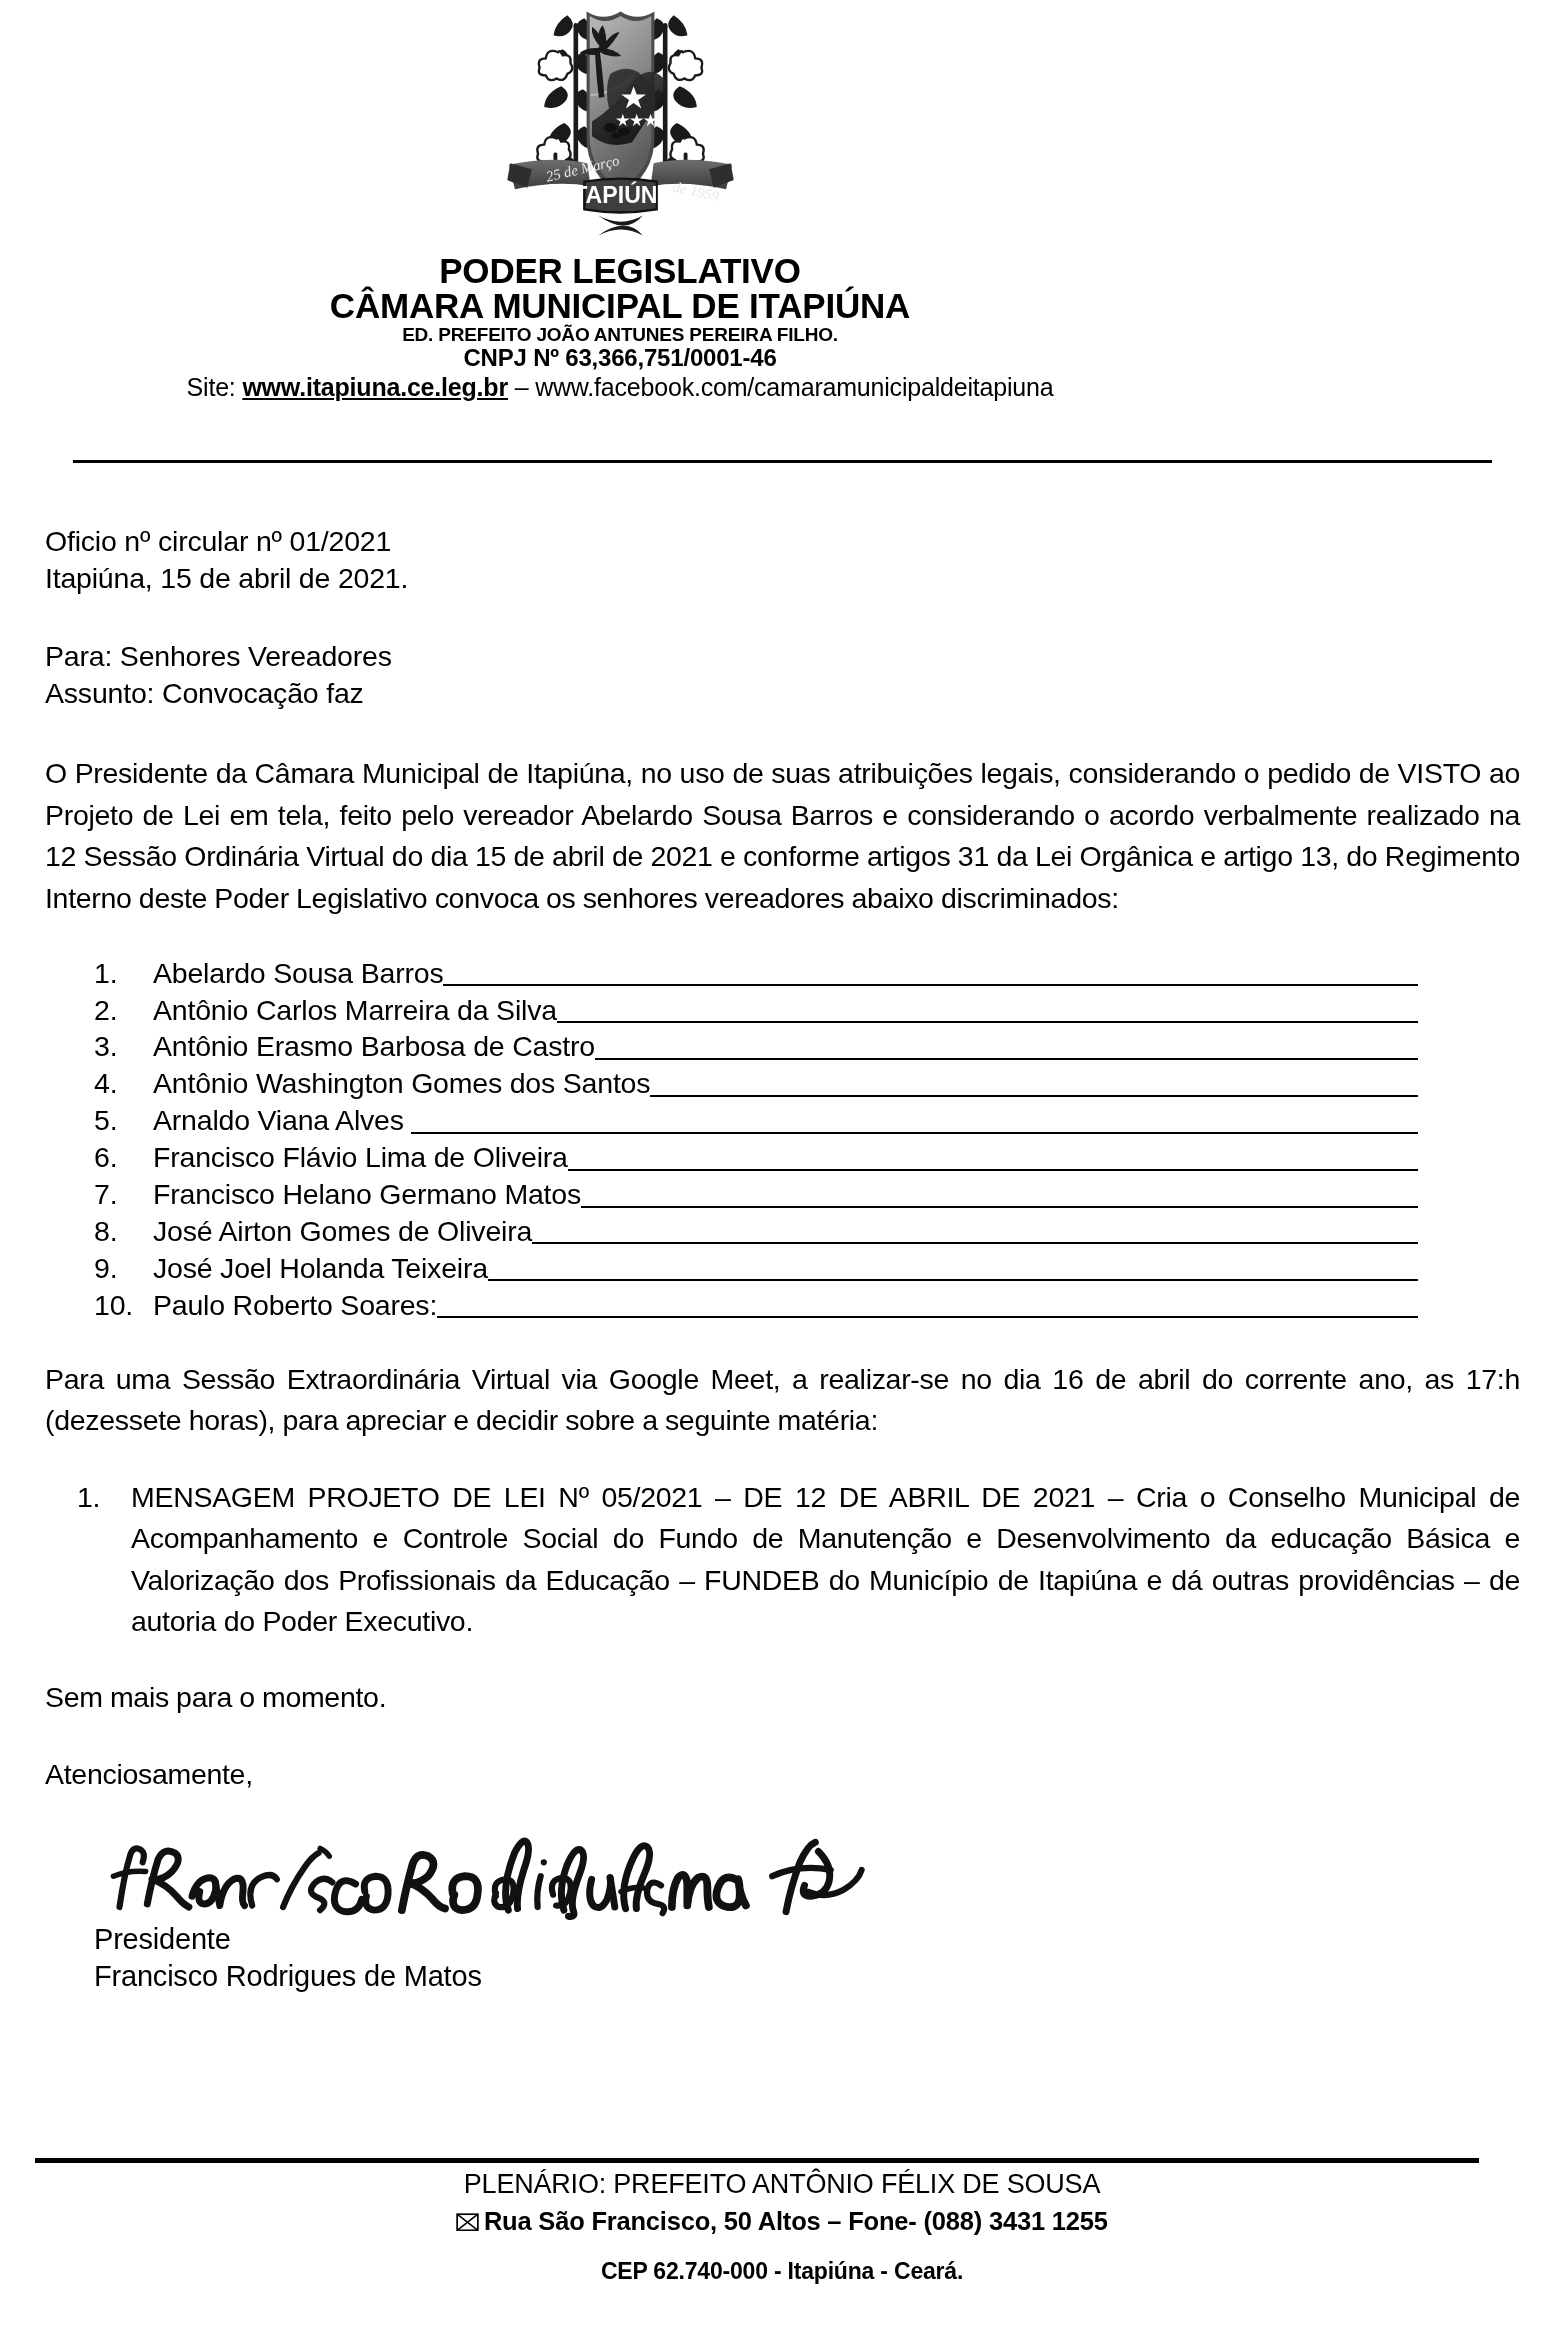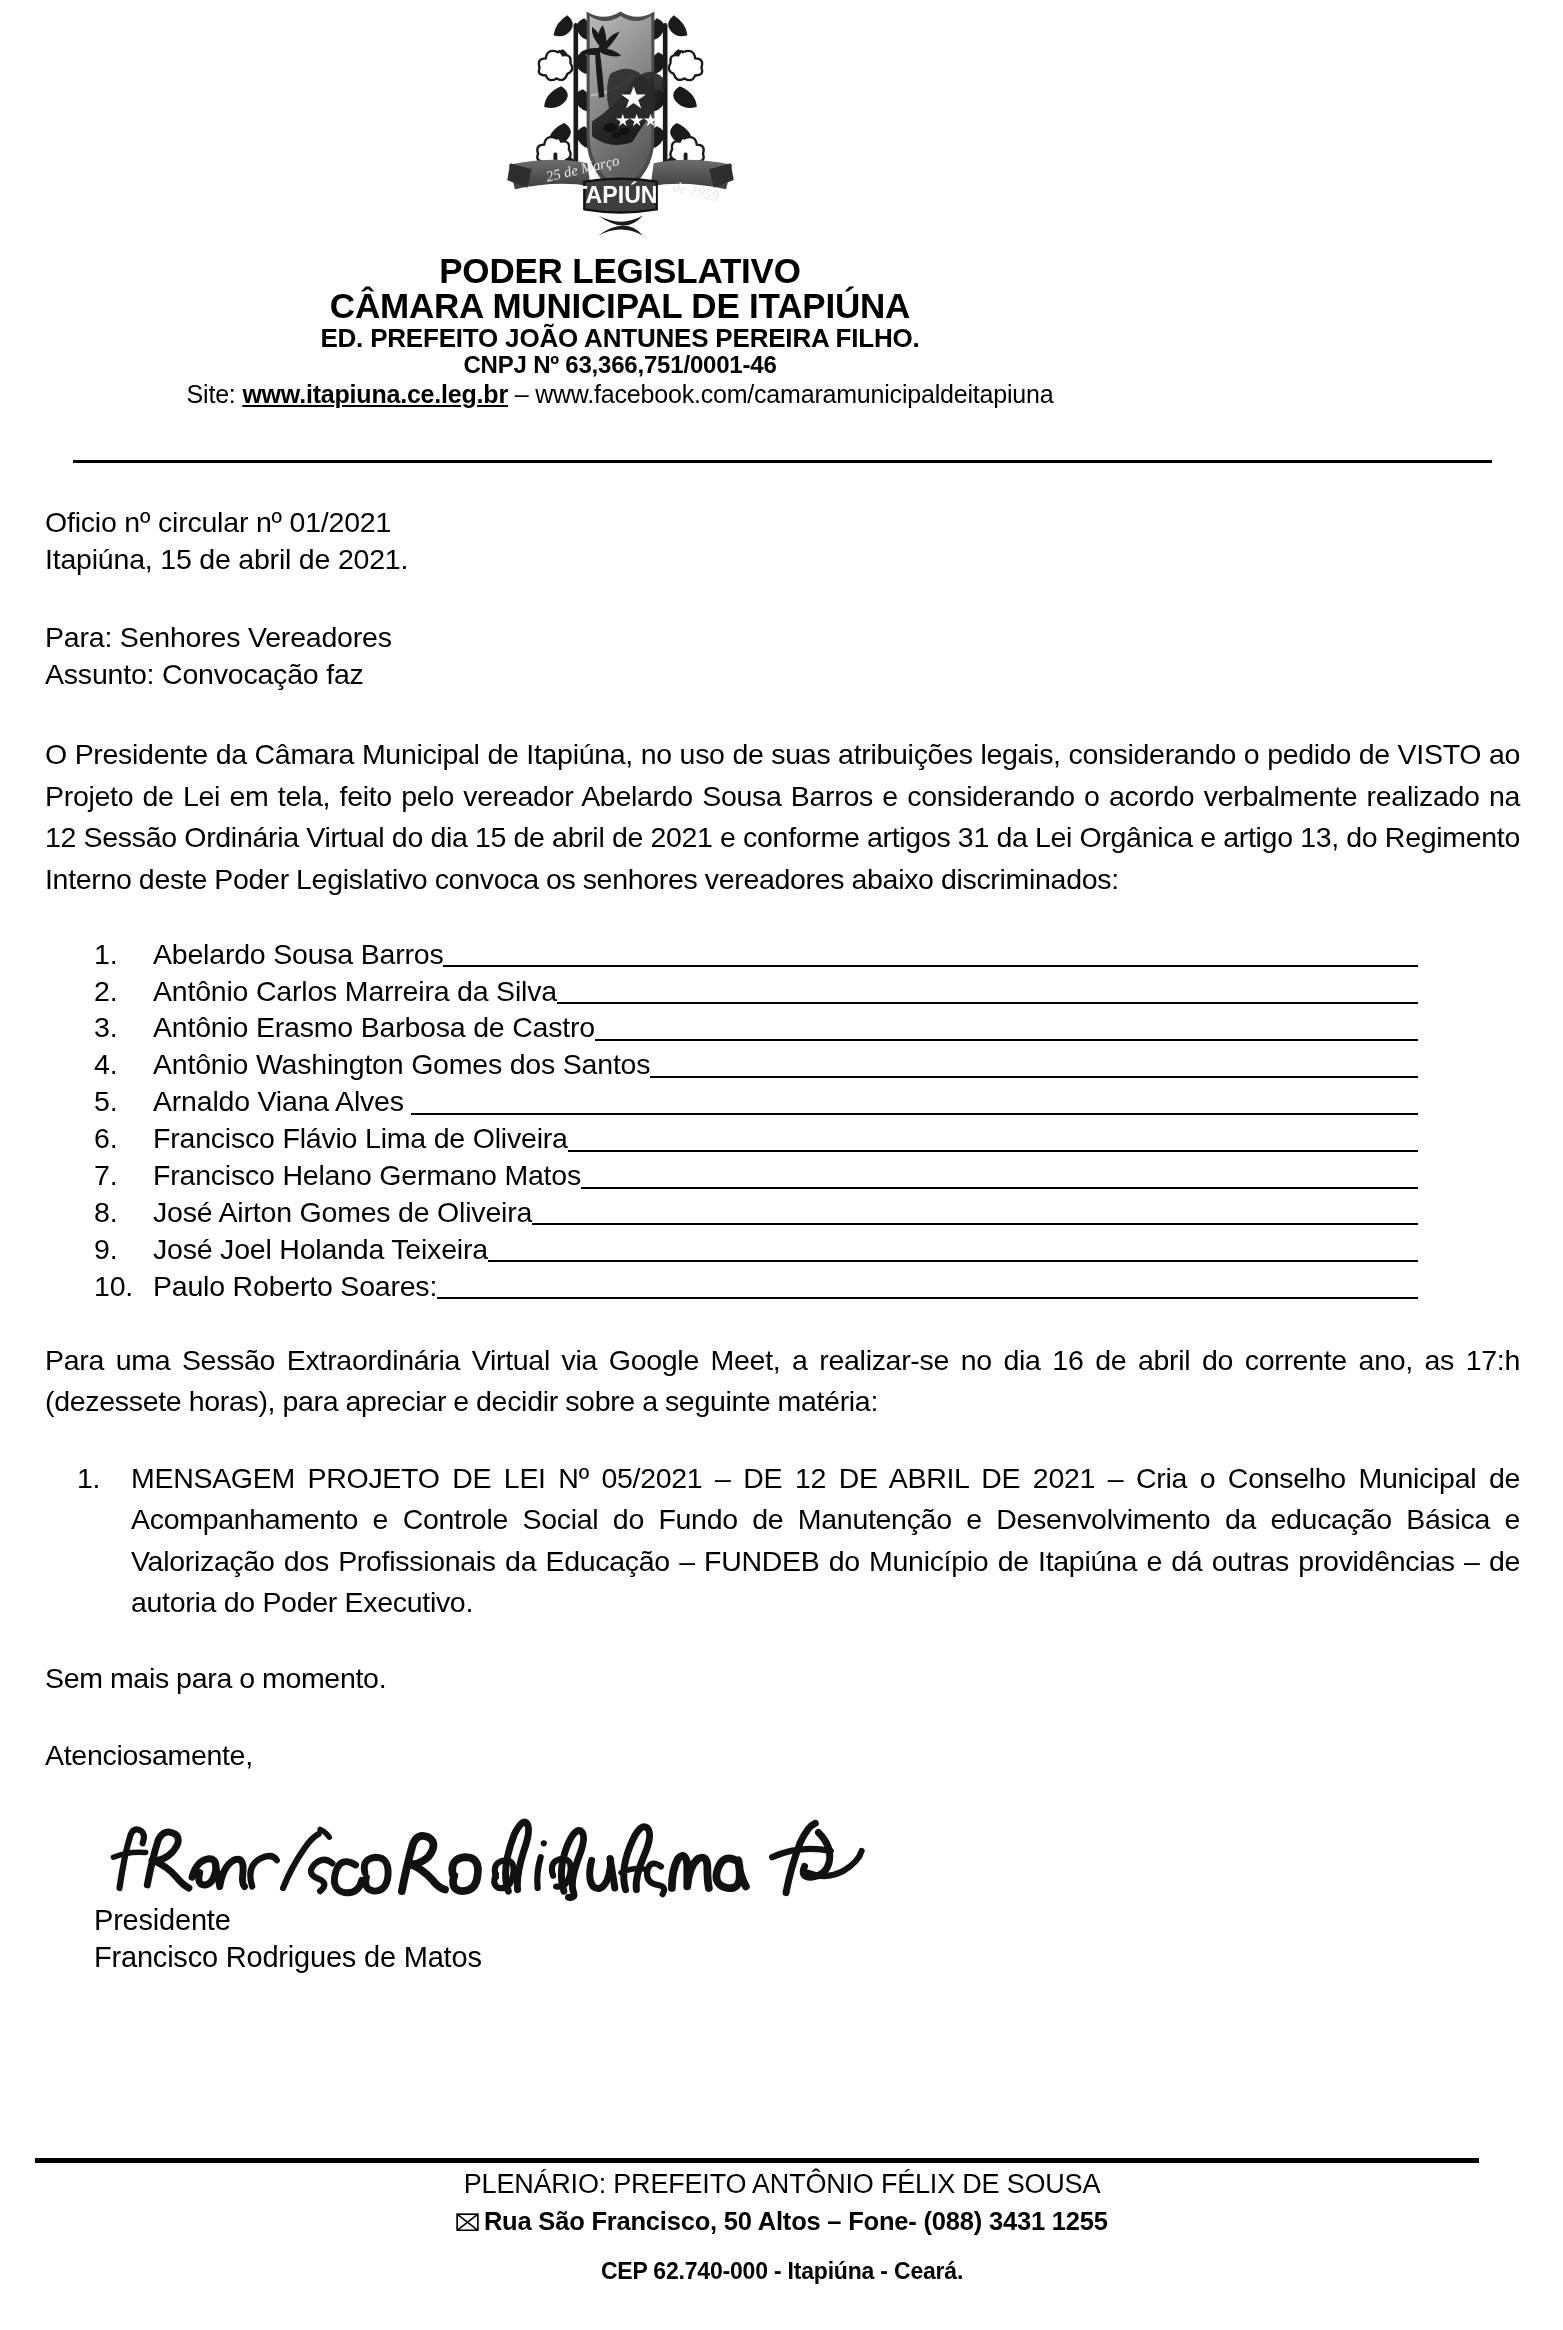--- a/index.html
+++ b/index.html
@@ -33,21 +33,21 @@
     margin: 0 auto;
     display: block;
   }
   .lh-line {
     font-weight: bold;
     line-height: 1.02;
     letter-spacing: -0.2px;
   }
   .lh-1 { font-size: 35px; margin-top: 1.5px; }
   .lh-2 { font-size: 35px; }
-  .lh-3 { font-size: 26px; margin-top: 0.8px; }
+  .lh-3 { font-size: 19px; margin-top: 0.8px; }
   .lh-4 { font-size: 24px; margin-top: 1.5px; }
   .lh-5 {
     font-size: 25px;
     font-weight: normal;
     margin-top: 3.1px;
     letter-spacing: -0.2px;
   }
   .lh-5 .link {
     text-decoration: underline;
     text-underline-offset: 2.3px;
@@ -60,21 +60,21 @@
     top: 460px;
     width: 1419px;
     height: 3.1px;
     background: #000;
   }
 
   
   .body-wrap {
     position: absolute;
     left: 45px;
-    top: 504px;
+    top: 523px;
     width: 1475px;
   }
 
   .meta-block {
     font-size: 28.5px;
     line-height: 1.30;
     letter-spacing: -0.2px;
   }
   .gap-lg { height: 41px; }
   .gap-md { height: 35px; }

